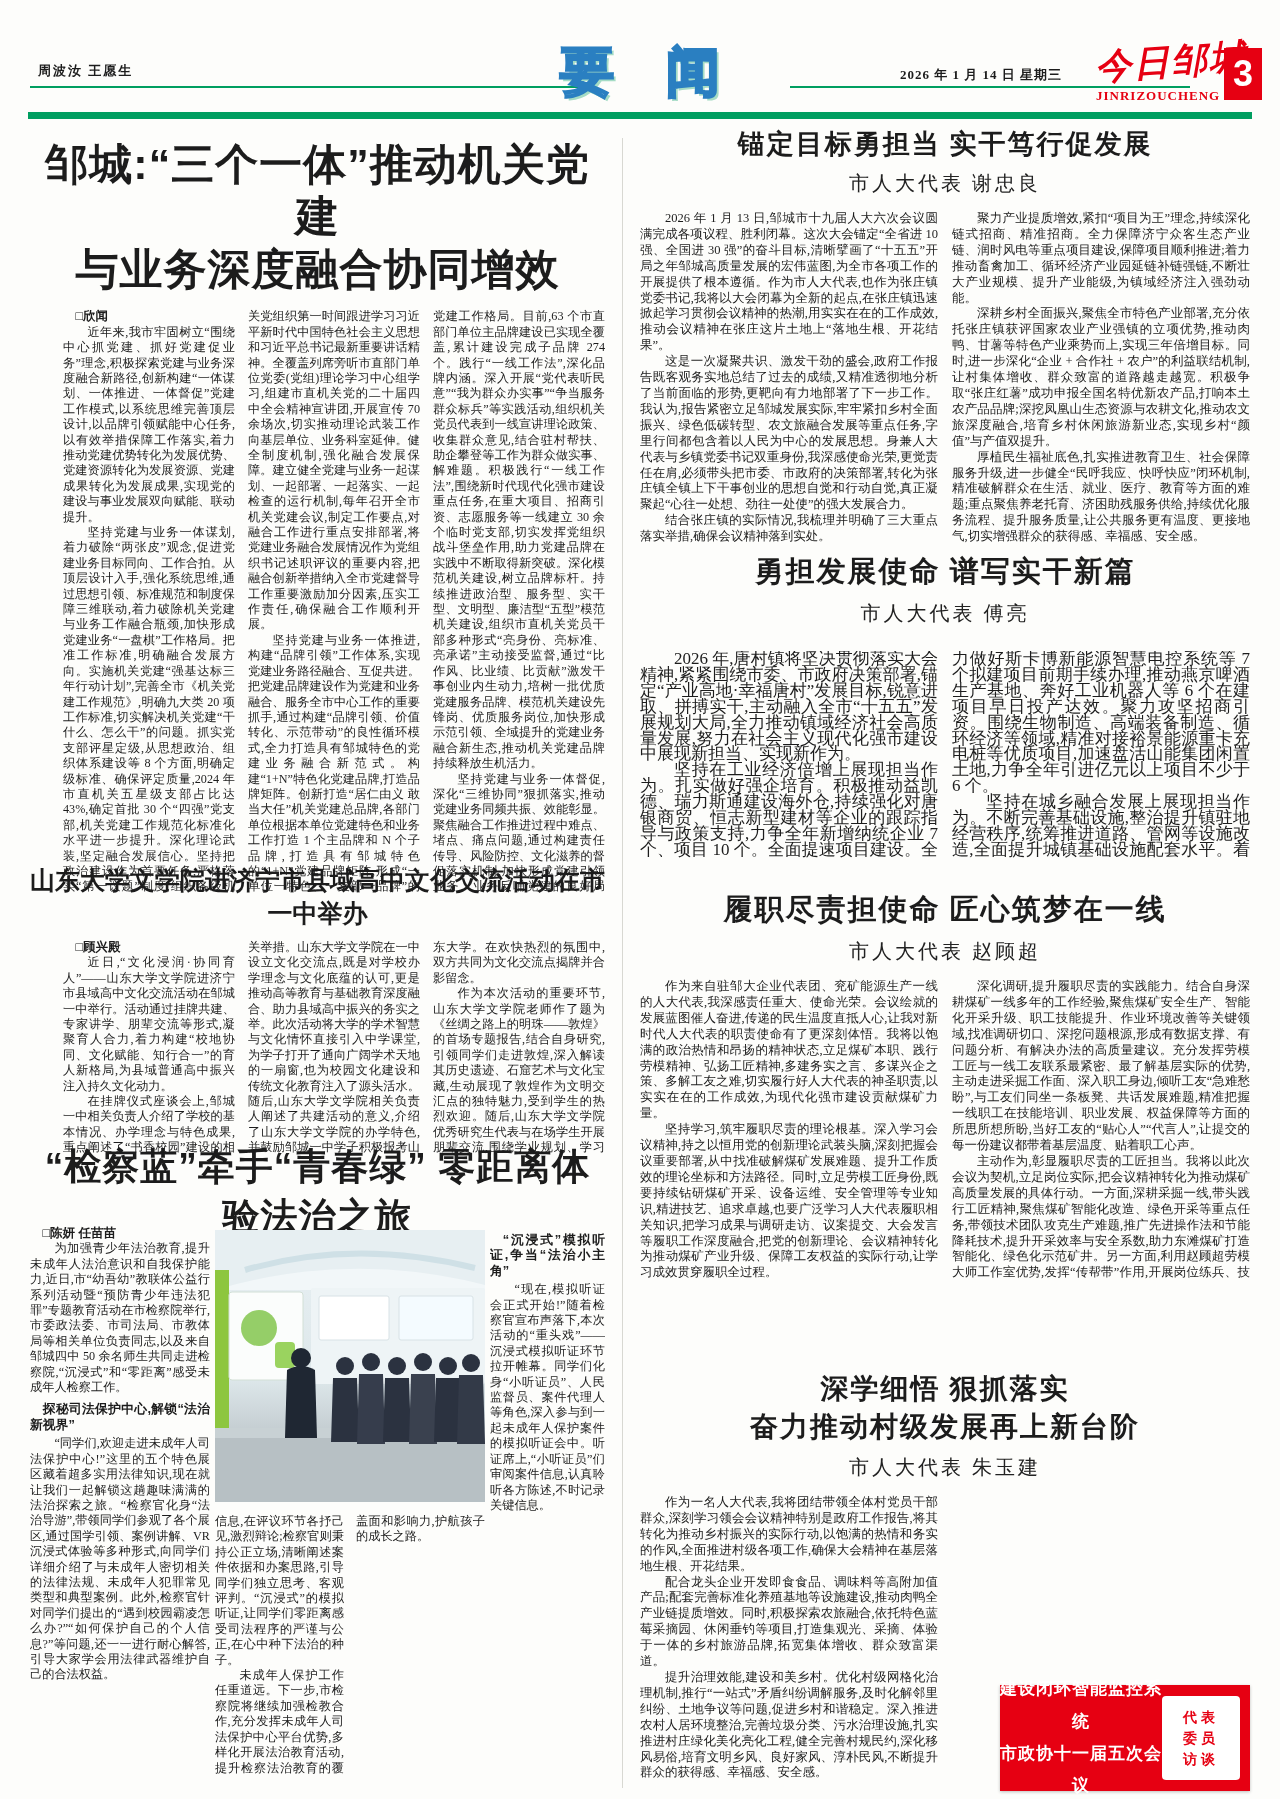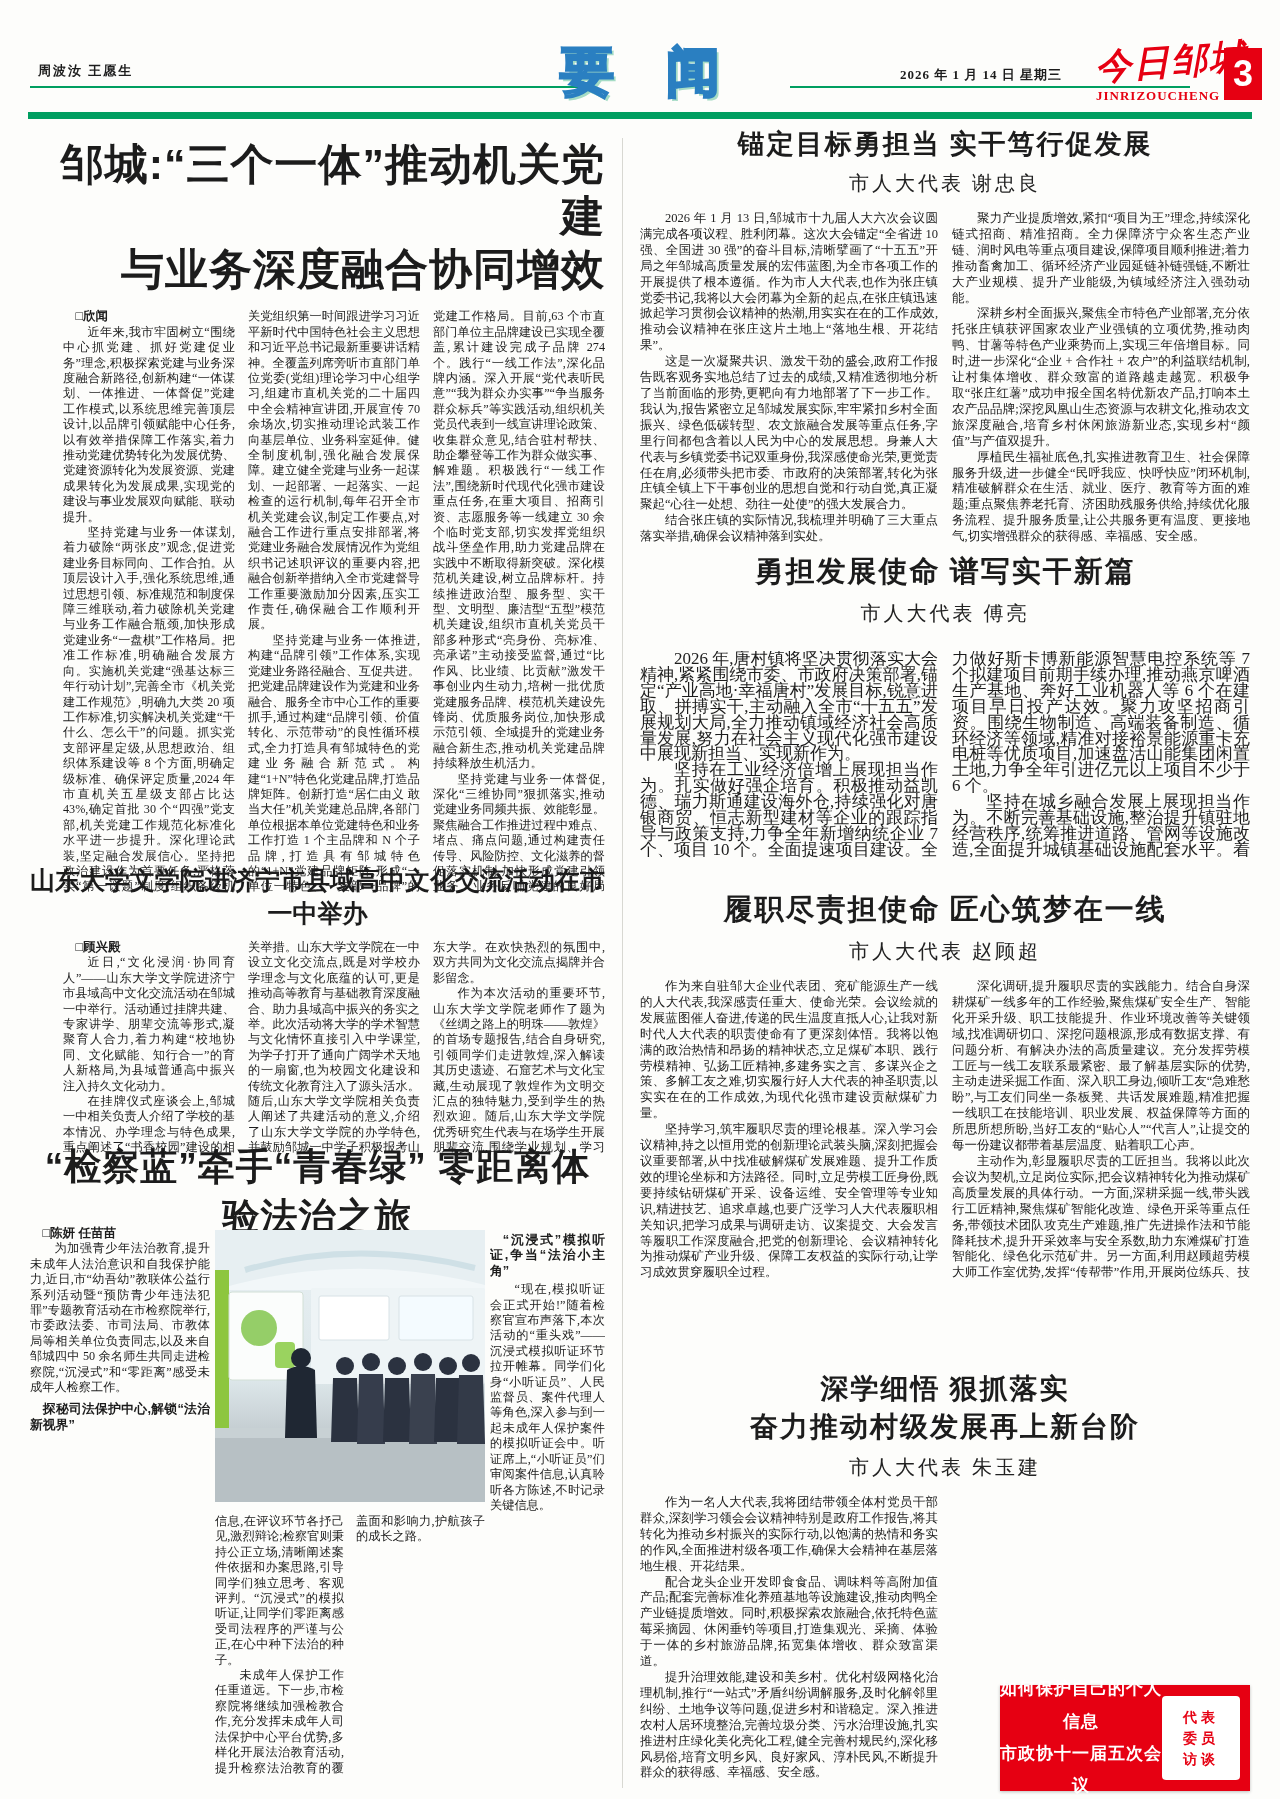--- a/index.html
+++ b/index.html
@@ -13,21 +13,21 @@
   .sec-char{font-family:"Liberation Sans","DejaVu Sans",sans-serif;font-size:54px;font-weight:900;
             color:#eaf6fd;-webkit-text-stroke:2.5px #2a7fc1;text-shadow:3px 3px 0 rgba(0,158,96,.35);}
   .dateline{font-size:13px;font-weight:bold;letter-spacing:1px;}
   .logo-cn{font-size:36px;font-weight:bold;color:#e60012;font-style:italic;transform:rotate(-4deg);
            font-family:"Liberation Serif",serif;letter-spacing:2px;}
   .logo-latin{font-size:13px;color:#e60012;font-weight:bold;letter-spacing:1px;font-family:"Liberation Serif",serif;}
   .pagebox{width:38px;height:52px;background:#e60012;color:#fff;font-family:"Liberation Sans",sans-serif;
            font-size:36px;font-weight:900;display:flex;align-items:center;justify-content:center;}
   
   .h-main{font-family:"Liberation Sans","DejaVu Sans",sans-serif;font-weight:900;font-size:43px;
-          line-height:1.22;text-align:right;letter-spacing:1px;}
+          line-height:1.22;text-align:center;letter-spacing:1px;}
   .h-mid{font-family:"Liberation Sans","DejaVu Sans",sans-serif;font-weight:900;font-size:25px;text-align:center;}
   .h-big{font-family:"Liberation Sans","DejaVu Sans",sans-serif;font-weight:900;font-size:37px;text-align:center;letter-spacing:1px;}
   .h-r1{font-weight:900;font-size:27px;text-align:center;letter-spacing:2px;}
   .h-r2{font-weight:900;font-size:29px;text-align:center;letter-spacing:2px;}
   .byline{font-size:20px;text-align:center;letter-spacing:3px;color:#222;}
   .body-txt{font-size:12.2px;line-height:15.4px;text-align:justify;overflow:hidden;}
   .body-txt p,.para{margin:0;text-indent:2em;}
   .cols3{column-count:3;column-gap:13px;column-fill:auto;margin-left:33px;}
   .cols2{column-count:2;column-gap:14px;column-fill:auto;}
   .cols2n{column-count:2;column-gap:12px;column-fill:auto;}
@@ -96,20 +96,21 @@
     </div>
   </div>
 
   <div class="abs" style="left:30px;top:1142px;width:575px;height:657px;">
     <div class="h-big">“检察蓝”牵手“青春绿”  零距离体验法治之旅</div>
 
     <div class="abs body-txt" style="left:0;top:84px;width:180px;height:573px;">
       <p class="author-line">□陈妍  任苗苗</p>
       <p class="para">为加强青少年法治教育,提升未成年人法治意识和自我保护能力,近日,市“幼吾幼”教联体公益行系列活动暨“预防青少年违法犯罪”专题教育活动在市检察院举行,市委政法委、市司法局、市教体局等相关单位负责同志,以及来自邹城四中 50 余名师生共同走进检察院,“沉浸式”和“零距离”感受未成年人检察工作。</p>
       <div class="subhead">探秘司法保护中心,解锁“法治新视界”</div>
+      <p class="para">“同学们,欢迎走进未成年人司法保护中心!”这里的五个特色展区藏着超多实用法律知识,现在就让我们一起解锁这趟趣味满满的法治探索之旅。“检察官化身“法治导游”,带领同学们参观了各个展区,通过国学引领、案例讲解、VR 沉浸式体验等多种形式,向同学们详细介绍了与未成年人密切相关的法律法规、未成年人犯罪常见类型和典型案例。此外,检察官针对同学们提出的“遇到校园霸凌怎么办?”“如何保护自己的个人信息?”等问题,还一一进行耐心解答,引导大家学会用法律武器维护自己的合法权益。</p>
     </div>
 
     <div class="abs photo" style="left:185px;top:88px;width:270px;height:272px;">
       <svg width="270" height="272" viewBox="0 0 270 272">
         <rect x="0" y="0" width="270" height="60" fill="#f2f7f9"></rect>
         <path d="M0,60 Q135,20 270,55 L270,0 L0,0 Z" fill="#e7eff2"></path>
         <path d="M30,40 Q140,8 260,38" stroke="#cfe0e6" stroke-width="6" fill="none"></path>
         <rect x="0" y="40" width="14" height="180" fill="#8dc63f"></rect>
         <rect x="14" y="62" width="74" height="88" rx="3" fill="#fbfdfc" stroke="#d2dfd6"></rect>
         <circle cx="44" cy="98" r="18" fill="#7cc242" opacity="0.8"></circle>
@@ -203,21 +204,21 @@
       <div>
           <p class="para">作为一名人大代表,我将团结带领全体村党员干部群众,深刻学习领会会议精神特别是政府工作报告,将其转化为推动乡村振兴的实际行动,以饱满的热情和务实的作风,全面推进村级各项工作,确保大会精神在基层落地生根、开花结果。</p>
           <p class="para">配合龙头企业开发即食食品、调味料等高附加值产品;配套完善标准化养殖基地等设施建设,推动肉鸭全产业链提质增效。同时,积极探索农旅融合,依托特色蓝莓采摘园、休闲垂钓等项目,打造集观光、采摘、体验于一体的乡村旅游品牌,拓宽集体增收、群众致富渠道。</p>
           <p class="para">提升治理效能,建设和美乡村。优化村级网格化治理机制,推行“一站式”矛盾纠纷调解服务,及时化解邻里纠纷、土地争议等问题,促进乡村和谐稳定。深入推进农村人居环境整治,完善垃圾分类、污水治理设施,扎实推进村庄绿化美化亮化工程,健全完善村规民约,深化移风易俗,培育文明乡风、良好家风、淳朴民风,不断提升群众的获得感、幸福感、安全感。</p>
         </div>
     </div>
   </div>
 
   <div class="abs banner" style="left:1000px;top:1685px;width:250px;height:106px;">
     <div class="banner-left">
-      <div>如何保护自己的个人信息</div>
+      <div>建设闭环智能监控系统</div>
       <div>市政协十一届五次会议</div>
     </div>
     <div class="banner-right">
       <div>代表</div>
       <div>委员</div>
       <div>访谈</div>
     </div>
   </div>
 
 </div>

